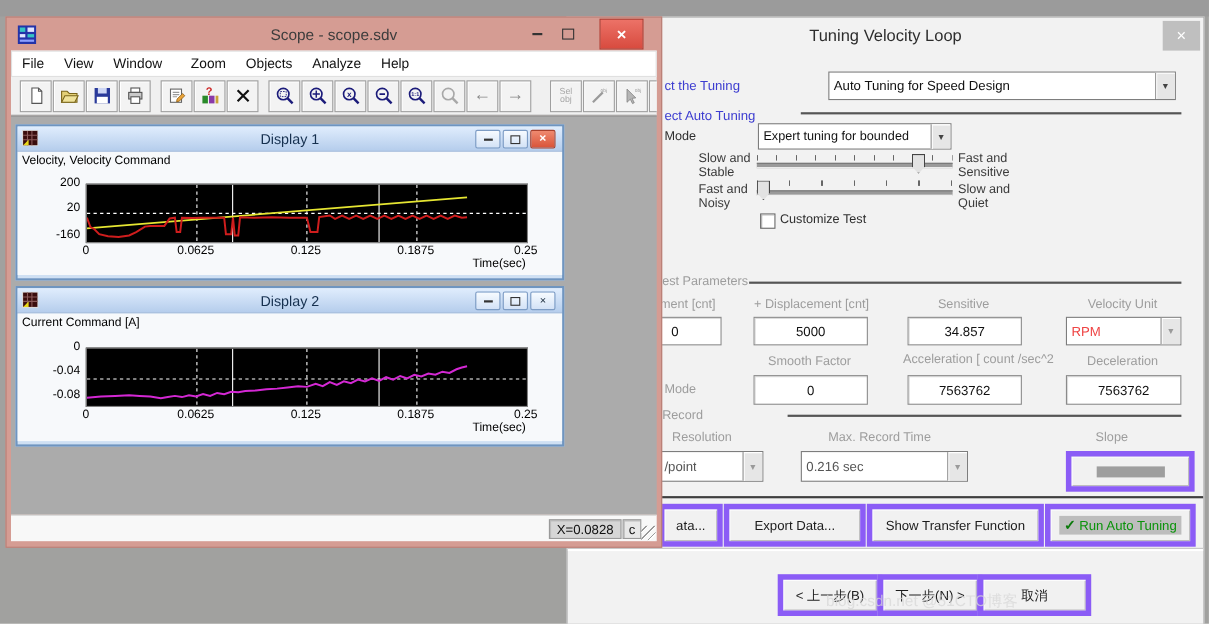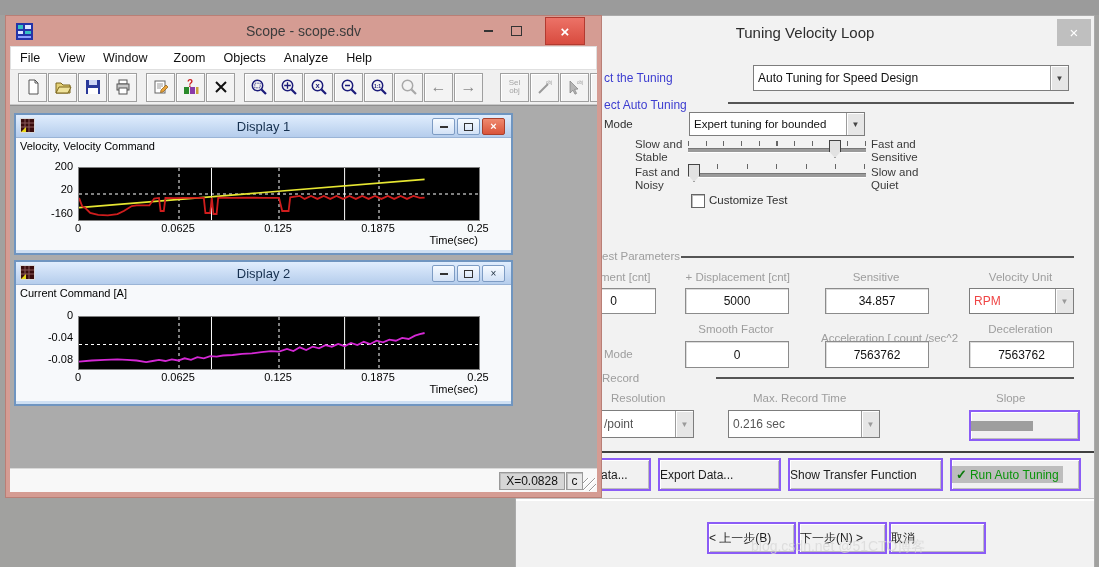--- a/index.html
+++ b/index.html
@@ -1,22 +1,22 @@
 <!DOCTYPE html>
 <html><head>
 <meta charset="utf-8">
 <style>
   html,body{margin:0;padding:0}
   body{width:1099px;height:567px;position:relative;overflow:hidden;background:#a1a19f;
        font-family:"Liberation Sans",sans-serif;-webkit-font-smoothing:antialiased}
   .abs{position:absolute}
   
-  .btn{position:absolute;background:#f1f1f1;border:2px solid #8b5cf6;
+  .btn{position:absolute;background:#f1f1f1;border:5px solid #8b5cf6;
        box-shadow:inset 1px 1px 0 #ffffff,inset -1px -1px 0 #bdbdbd;
-       display:flex;align-items:center;font-size:12px;color:#1c1c1c;cursor:default}
+       display:flex;align-items:center;justify-content:center;font-size:12px;color:#1c1c1c;cursor:default}
   .field{position:absolute;background:#ffffff;border:1px solid #8b8b8b;
        box-shadow:inset 1px 1px 0 #dcdcdc;display:flex;align-items:center;justify-content:center;
        font-size:12px;color:#111}
   .combo{position:absolute;background:#fff;border:1px solid #7d7d7d;display:flex;align-items:center;
        font-size:12px;color:#111}
   .combo .ctext{padding-left:4px;white-space:nowrap;overflow:hidden}
   .combo .arrowbtn{margin-left:auto;width:17px;align-self:stretch;background:#e6e6e6;
        border-left:1px solid #9c9c9c;display:flex;align-items:center;justify-content:center;
        font-size:8px;color:#444;box-shadow:inset 1px 1px 0 #fff}
   .glabel{position:absolute;color:#9d9d9d;font-size:11.5px;white-space:nowrap}
@@ -153,21 +153,21 @@
     </div>
   <div class="field" style="left:309px;top:272px;width:102px;height:24px">
       <span>34.857</span>
     </div>
   <div class="combo" style="left:453px;top:272px;width:103px;height:24px">
     <span class="ctext" style="color:#ef4444">RPM</span>
     <span class="arrowbtn" style="color:#9a9a9a">▼</span>
   </div>
 
   <div class="glabel" style="left:169px;top:307px;width:102px;text-align:center">Smooth Factor</div>
-  <div class="glabel" style="left:305px;top:316px">Acceleration   [ count /sec^2</div>
+  <div class="glabel" style="left:305px;top:305px">Acceleration   [ count /sec^2</div>
   <div class="glabel" style="left:453px;top:307px;width:103px;text-align:center">Deceleration</div>
 
   <div class="glabel" style="left:88px;top:332px">Mode</div>
   <div class="field" style="left:169px;top:325px;width:102px;height:25px">
       <span>0</span>
     </div>
   <div class="field" style="left:309px;top:325px;width:102px;height:25px">
       <span>7563762</span>
     </div>
   <div class="field" style="left:453px;top:325px;width:103px;height:25px">

